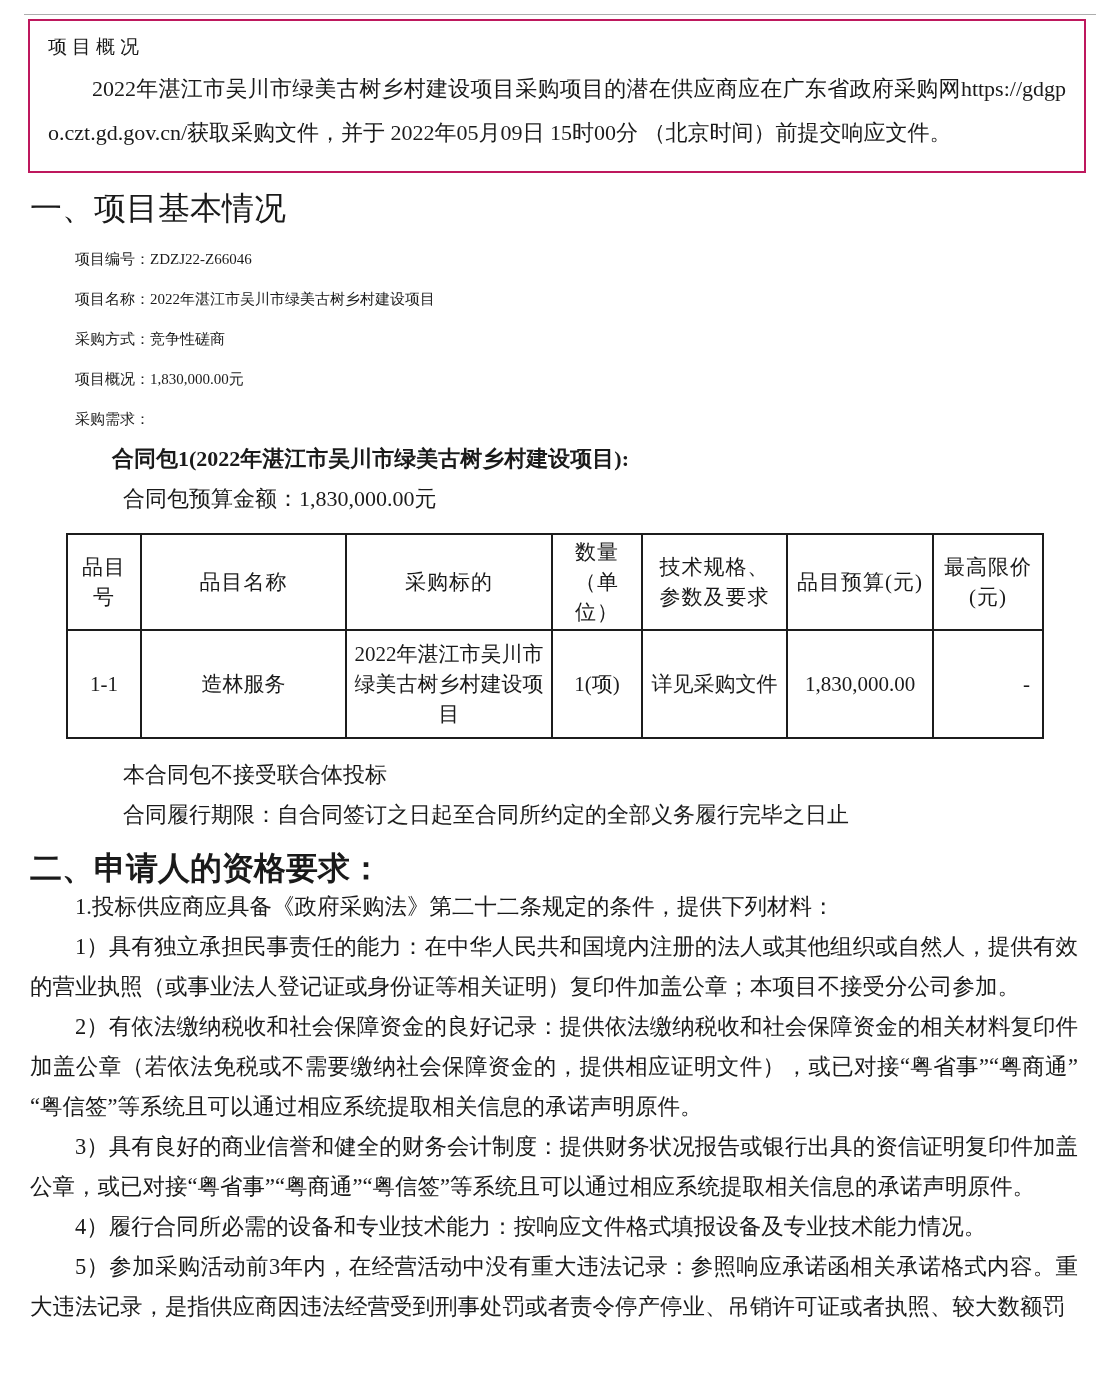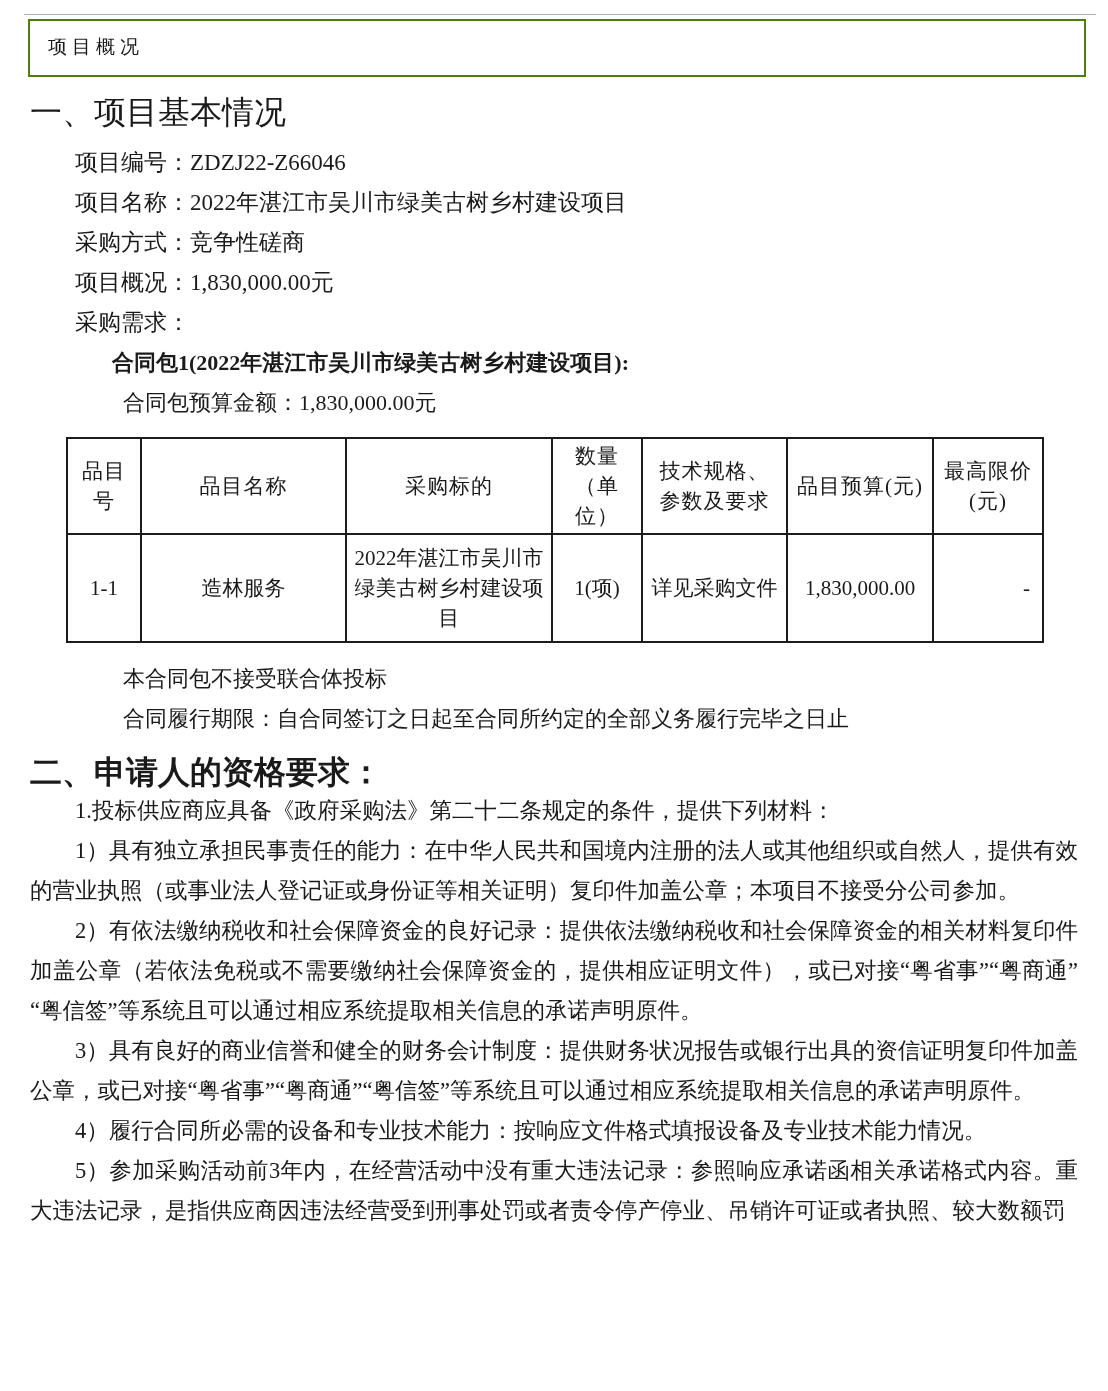--- a/index.html
+++ b/index.html
@@ -11,21 +11,21 @@
     color: #1a1a1a;
     font-family: "Liberation Serif", "DejaVu Serif", serif;
   }
   .top-rule {
     height: 0;
     border-top: 1px solid #adadad;
     margin: 14px 12px 4px 24px;
   }
   .overview-box {
     margin: 0 22px 0 28px;
-    border: 2px solid #4d7c0f;
+    border: 2px solid #be185d;
     padding: 14px 18px 16px;
   }
   .overview-label {
     font-size: 19px;
     line-height: 24px;
     letter-spacing: 5px;
   }
   .overview-body {
     margin: 8px 0 0;
     font-size: 22px;
@@ -38,21 +38,21 @@
   .h-sec {
     font-size: 32px;
     line-height: 32px;
     margin: 22px 0 0;
     font-weight: normal;
     font-family: Liberation Mono, monospace;
   }
   .h-sec.bold { font-weight: bold; margin-top: 20px; }
   .fields {
     margin: 12px 0 0 45px;
-    font-size: 23px;
+    font-size: 15px;
     line-height: 40px;
   }
   .field { margin: 0; }
   .pkg-title {
     margin: 0 0 0 82px;
     font-size: 22px;
     line-height: 40px;
     font-weight: bold;
   }
   .pkg-budget {
@@ -95,20 +95,21 @@
     text-indent: 2em;
   }
 </style>
 </head>
 <body>
 
 <div class="top-rule"></div>
 
 <section class="overview-box">
   <div class="overview-label">项目概况</div>
+  <p class="overview-body">2022年湛江市吴川市绿美古树乡村建设项目采购项目的潜在供应商应在广东省政府采购网https://gdgpo.czt.gd.gov.cn/获取采购文件，并于 2022年05月09日 15时00分 （北京时间）前提交响应文件。</p>
 </section>
 
 <main class="content">
 
   <h1 class="h-sec">一、项目基本情况</h1>
 
   <div class="fields">
     <p class="field"><span>项目编号：</span><span>ZDZJ22-Z66046</span></p>
     <p class="field"><span>项目名称：</span><span>2022年湛江市吴川市绿美古树乡村建设项目</span></p>
     <p class="field"><span>采购方式：</span><span>竞争性磋商</span></p>

